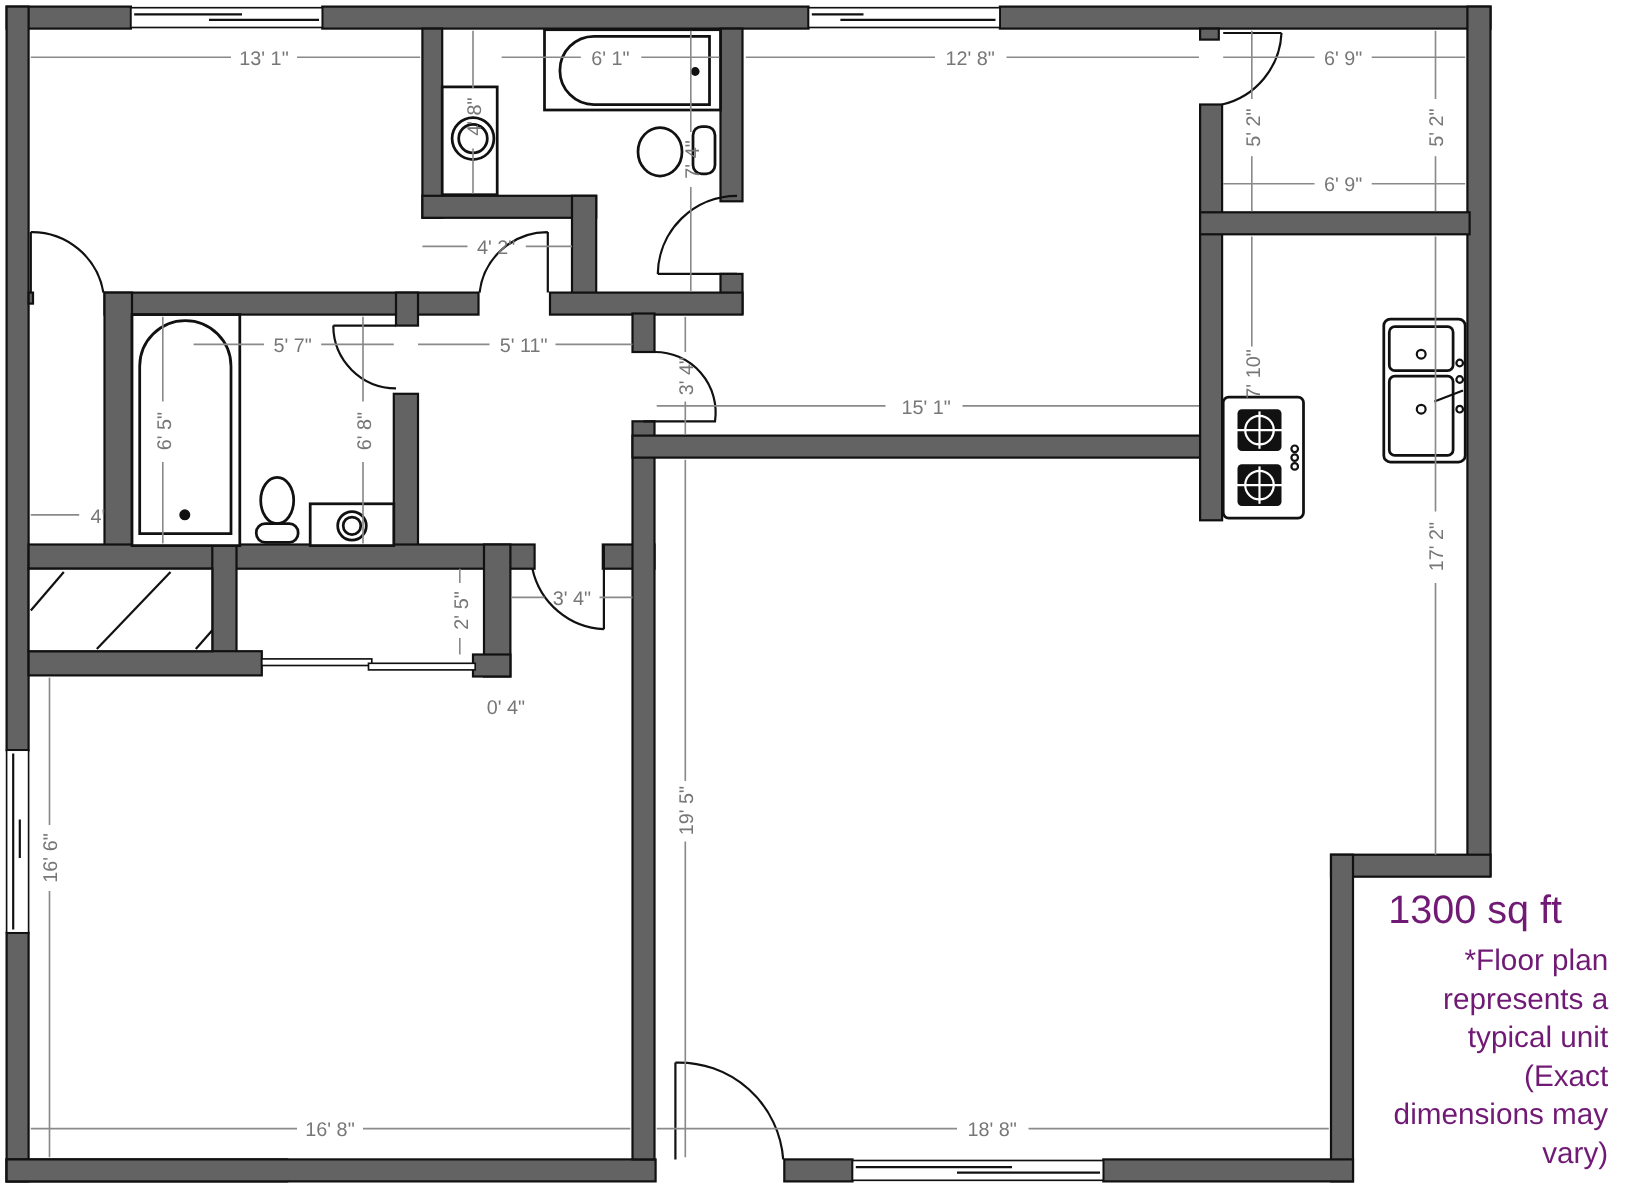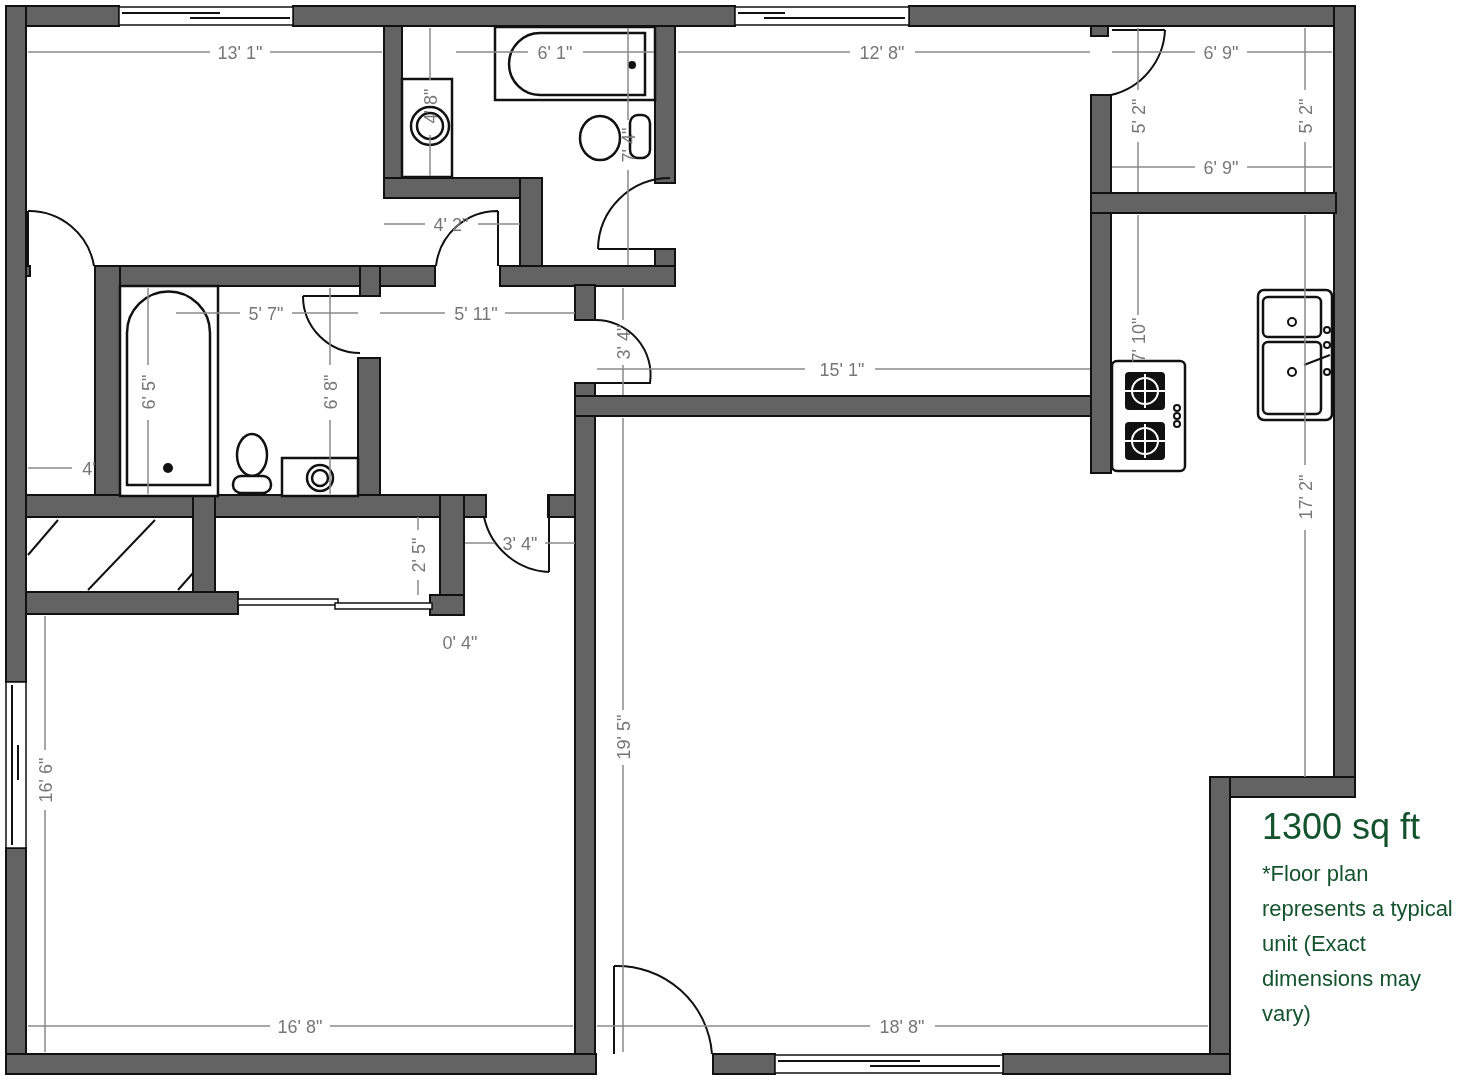--- a/index.html
+++ b/index.html
@@ -4,23 +4,23 @@
 <style>
   html, body { margin: 0; padding: 0; background: #ffffff; }
   body { width: 1479px; height: 1080px; position: relative; overflow: hidden; font-family: "Liberation Sans", sans-serif; }
   svg { position: absolute; left: 0; top: 0; }
   .wall { fill: #636363; stroke: #111; stroke-width: 2; }
   .fix { fill: #fff; stroke: #111; stroke-width: 2.5; }
   .thin { fill: none; stroke: #111; stroke-width: 2; }
   .dim { stroke: #8a8a8a; stroke-width: 1.5; fill: none; }
   .dimtxt { fill: #777; font-family: "Liberation Sans", sans-serif; font-size: 18px; }
   .win { fill: #fff; stroke: #111; stroke-width: 1.5; }
-  .note { position: absolute; left: 1262px; font-family: "Liberation Sans", sans-serif; color: #14532d; }
+  .note { position: absolute; left: 1262px; font-family: "Liberation Sans", sans-serif; color: #701a75; text-align: right; }
   .area { top: 806px; font-size: 36px; }
-  .disc { top: 856px; font-size: 22px; line-height: 35px; width: 200px; }
+  .disc { top: 856px; font-size: 27px; line-height: 35px; width: 200px; }
 </style>
 </head>
 <body>
 
 <svg width="1479" height="1080" viewBox="0 0 1479 1080">
 
   <g>
 
     <rect class="wall" x="6" y="6" width="113" height="20"></rect>
     <rect class="wall" x="293" y="6" width="442" height="20"></rect>

